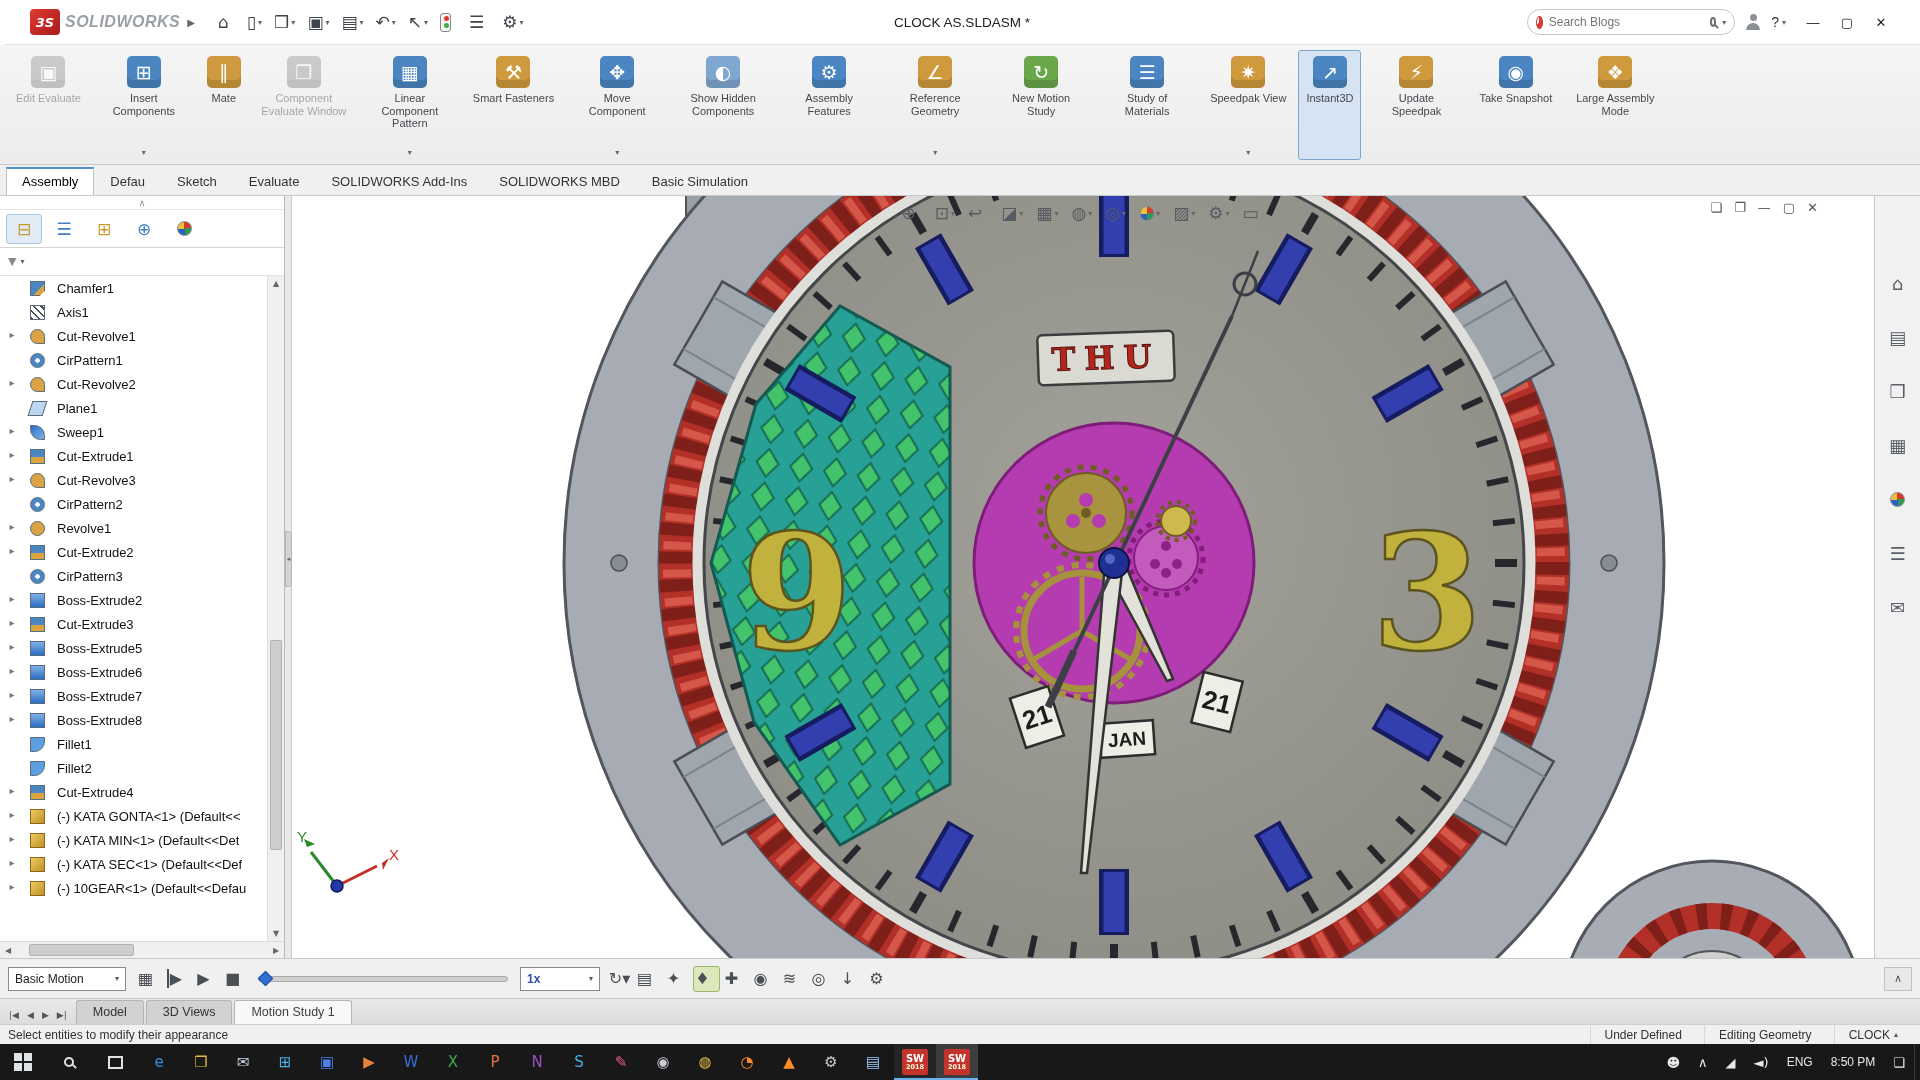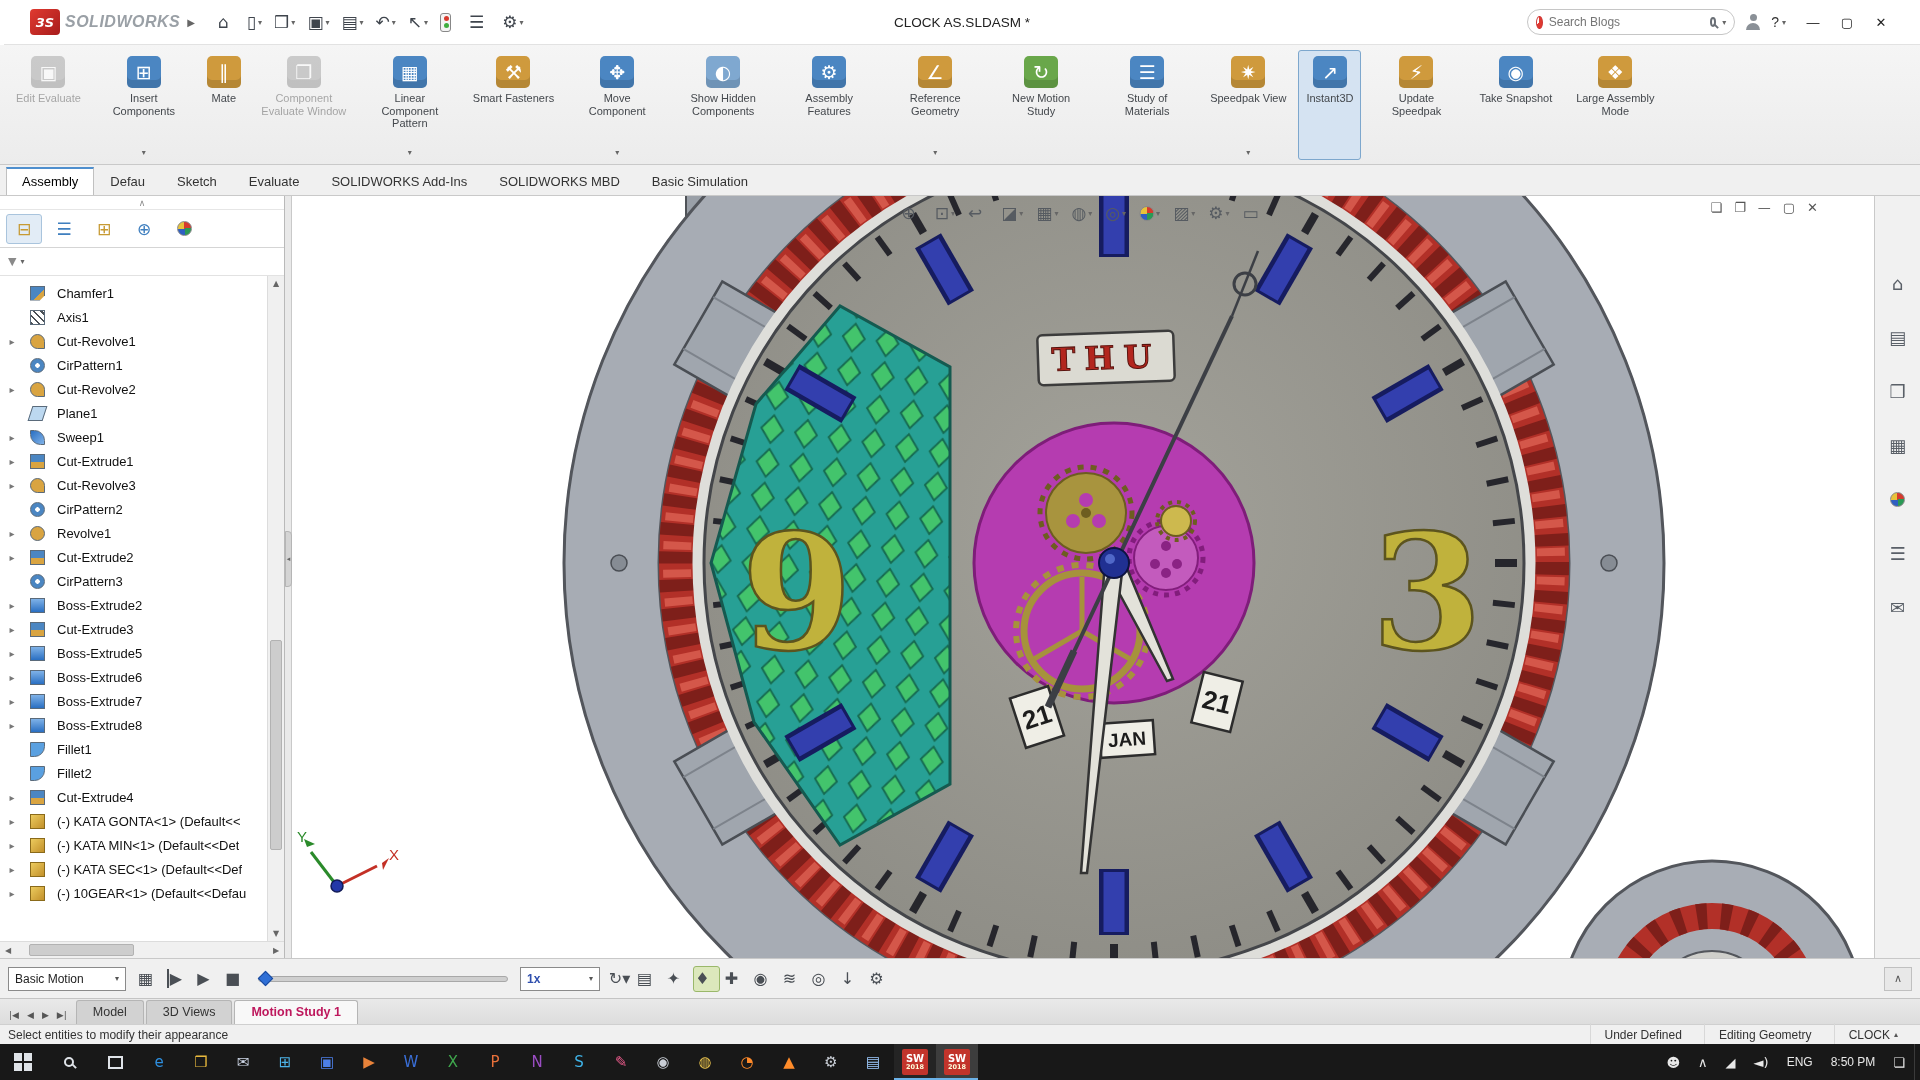--- a/index.html
+++ b/index.html
@@ -52,21 +52,21 @@
 
   
   .left-panel { position:absolute; top:196px; left:0; width:285px; bottom:122px; background:#fff; border-right:1px solid #b9b9b9; display:flex; flex-direction:column; }
   .panel-strip { height:14px; display:flex; align-items:center; justify-content:center; color:#8a8a8a; font-size:9px; border-bottom:1px solid #e6e6e6; }
   .panel-tabs { height:38px; display:flex; align-items:center; gap:4px; padding:0 6px; border-bottom:1px solid #d5d5d5; }
   .ptab { width:36px; height:30px; display:flex; align-items:center; justify-content:center; font-size:17px; border-radius:3px; }
   .ptab.first { background:#e2ecf6; border:1px solid #a9c4dd; }
   .filter-bar { height:28px; display:flex; align-items:center; gap:4px; padding:0 8px; border-bottom:1px solid #e2e2e2; color:#888; }
   .funnel { font-size:11px; color:#8a8a8a; }
   .tree { flex:1; overflow:hidden; padding:5px 0 0 6px; position:relative; }
-  .trow { height:24px; display:flex; align-items:center; gap:12px; white-space:nowrap; padding-right:18px; }
+  .trow { height:24px; display:flex; gap:12px; white-space:nowrap; padding-right:18px; }
   .tarrow { width:12px; font-size:10px; color:#777; text-align:center; flex:none; }
   .ti { width:15px; height:15px; flex:none; border:1px solid #5a6a7a; }
   .tlabel { font-size:13px; color:#111; overflow:hidden; text-overflow:clip; }
   .ti.chamfer { background:linear-gradient(135deg,#4b86c2 60%,#d9a441 60%); clip-path:polygon(0 0,100% 0,100% 65%,65% 100%,0 100%); }
   .ti.axis { background:repeating-linear-gradient(45deg,#4a4f55 0 2px,#fff 2px 5px); }
   .ti.cut-revolve { background:#d9a441; border-radius:50% 50% 0 50%; }
   .ti.cirpattern { background:radial-gradient(circle at 50% 50%, #fff 2px, #4b86c2 2.5px); border-radius:50%; }
   .ti.plane { background:#bcd8f0; transform:skewX(-18deg); }
   .ti.sweep { background:linear-gradient(135deg,#2a6fc2,#7fb2e8); border-radius:0 70% 0 70%; }
   .ti.cut-extrude { background:linear-gradient(180deg,#4b86c2 55%,#d9a441 55%); }
@@ -112,21 +112,21 @@
   .timeline .marker { position:absolute; left:2px; top:2px; width:11px; height:11px; background:#2f6fd6; border:1px solid #1a4a9e; transform:rotate(45deg); }
   .speedbox { width:80px; height:24px; background:#fff; border:1px solid #8a8a8a; display:flex; align-items:center; padding:0 6px; font-size:12px; color:#2f4fae; font-weight:bold; }
   .speedbox .qcaret { margin-left:auto; font-size:8px; color:#555; }
   .mcollapse { margin-left:auto; width:28px; height:24px; border:1px solid #c0c0c0; background:#e8e8e8; display:flex; align-items:center; justify-content:center; font-size:11px; color:#555; }
 
   
   .doctabs { position:absolute; top:998px; height:26px; left:0; right:0; background:linear-gradient(#e9e9e9,#dddddd); border-top:1px solid #c4c4c4; display:flex; align-items:flex-end; padding-left:4px; }
   .dnav { display:flex; gap:2px; align-items:center; margin:0 6px 4px 2px; }
   .dnav span { font-size:9px; color:#555; padding:0 3px; }
   .dtab { padding:4px 16px 5px 16px; font-size:12.5px; color:#333; background:#d2d2d2; border:1px solid #b5b5b5; border-bottom:none; margin-right:2px; border-radius:3px 3px 0 0; }
-  .dtab.active { background:#f8f8f8; font-weight:bold; color:#be185d; }
+  .dtab.active { background:#f8f8f8; font-weight:normal; color:#404040; }
 
   
   .statusbar { position:absolute; top:1024px; height:20px; left:0; right:0; background:#f0f0f0; border-top:1px solid #cfcfcf; display:flex; align-items:center; font-size:12px; color:#333; padding:0 8px; }
   .status-right { margin-left:auto; display:flex; align-items:center; height:100%; }
   .sitem { padding:12px 14px; border-left:1px solid #d8d8d8; height:100%; display:flex; align-items:center; gap:4px; }
   .sitem .qcaret { font-size:8px; color:#555; }
 
   
   .taskbar { position:absolute; top:1044px; height:36px; left:0; right:0; background:#181818; display:flex; align-items:stretch; color:#e8e8e8; }
   .tb-btn { width:46px; display:flex; align-items:center; justify-content:center; }

